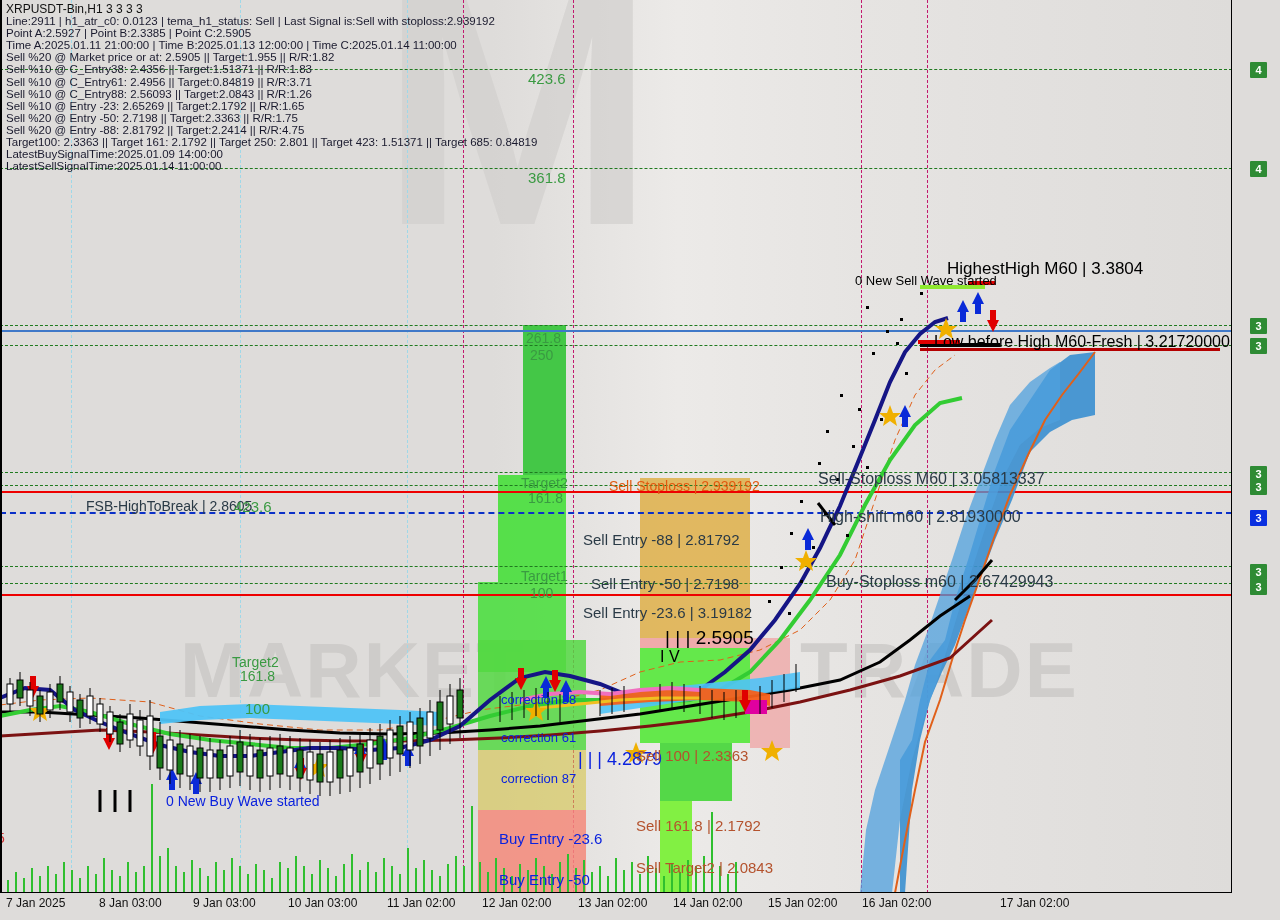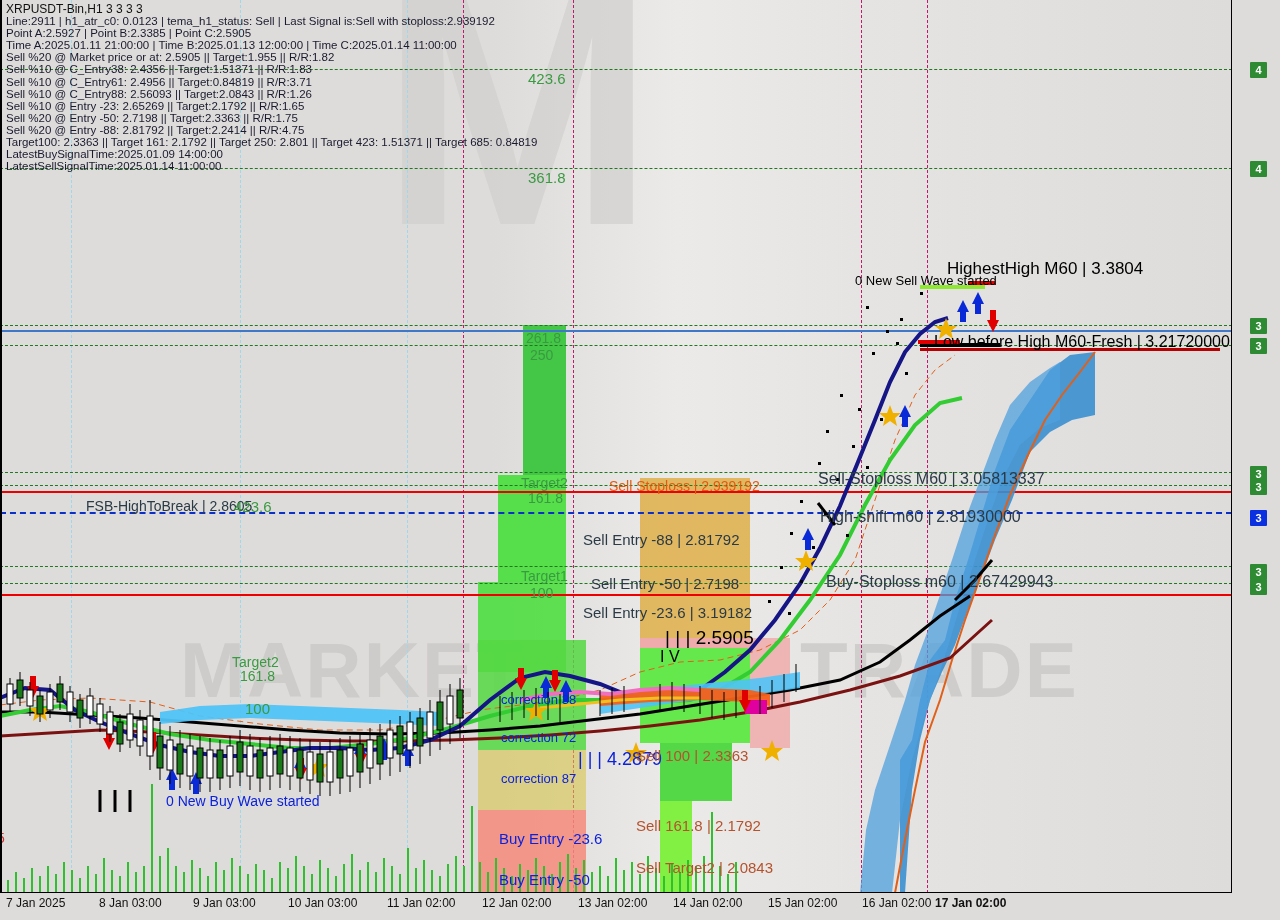--- a/index.html
+++ b/index.html
@@ -480,21 +480,21 @@
     <div class="lbl lbl-dark" style="left:826px;top:573px;font-size:16px;text-align:right;">Buy-Stoploss m60 | 2.67429943</div>
 
     <div class="lbl lbl-orange" style="left:609px;top:478px;font-size:14px;">Sell Stoploss | 2.939192</div>
     <div class="lbl lbl-dark" style="left:583px;top:531px;font-size:15px;">Sell Entry -88 | 2.81792</div>
     <div class="lbl lbl-dark" style="left:591px;top:575px;font-size:15px;">Sell Entry -50 | 2.7198</div>
     <div class="lbl lbl-dark" style="left:583px;top:604px;font-size:15px;">Sell Entry -23.6 | 3.19182</div>
     <div class="lbl lbl-black" style="left:665px;top:627px;font-size:19px;">| | | 2.5905</div>
     <div class="lbl lbl-black" style="left:660px;top:648px;font-size:16px;">I V</div>
 
     <div class="lbl lbl-blue" style="left:501px;top:692px;font-size:13px;">correction 38</div>
-    <div class="lbl lbl-blue" style="left:501px;top:730px;font-size:13px;">correction 72</div>
+    <div class="lbl lbl-blue" style="left:501px;top:730px;font-size:13px;">correction 61</div>
     <div class="lbl lbl-blue" style="left:501px;top:771px;font-size:13px;">correction 87</div>
     <div class="lbl lbl-blue" style="left:499px;top:830px;font-size:15px;">Buy Entry -23.6</div>
     <div class="lbl lbl-blue" style="left:499px;top:871px;font-size:15px;">Buy Entry -50</div>
     <div class="lbl lbl-blue" style="left:578px;top:749px;font-size:18px;">| | | 4.2879</div>
     <div class="lbl lbl-brown" style="left:636px;top:747px;font-size:15px;">Sell 100 | 2.3363</div>
     <div class="lbl lbl-brown" style="left:636px;top:817px;font-size:15px;">Sell 161.8 | 2.1792</div>
     <div class="lbl lbl-brown" style="left:636px;top:859px;font-size:15px;">Sell Target2 | 2.0843</div>
     <div class="lbl lbl-blue" style="left:166px;top:793px;font-size:14px;">0 New Buy Wave started</div>
     <div class="lbl" style="left:-3px;top:830px;font-size:14px;color:#d03030;">5</div>
 
@@ -536,16 +536,16 @@
     <div class="xtick" style="left:6px;">7 Jan 2025</div>
     <div class="xtick" style="left:99px;">8 Jan 03:00</div>
     <div class="xtick" style="left:193px;">9 Jan 03:00</div>
     <div class="xtick" style="left:288px;">10 Jan 03:00</div>
     <div class="xtick" style="left:387px;">11 Jan 02:00</div>
     <div class="xtick" style="left:482px;">12 Jan 02:00</div>
     <div class="xtick" style="left:578px;">13 Jan 02:00</div>
     <div class="xtick" style="left:673px;">14 Jan 02:00</div>
     <div class="xtick" style="left:768px;">15 Jan 02:00</div>
     <div class="xtick" style="left:862px;">16 Jan 02:00</div>
-    <div class="xtick" style="left:935px;font-weight:bold;">17 Jan 02:00</div>
+    <div class="xtick" style="left:1000px;">17 Jan 02:00</div>
   </div>
 
 </div>
 
 </body></html>

